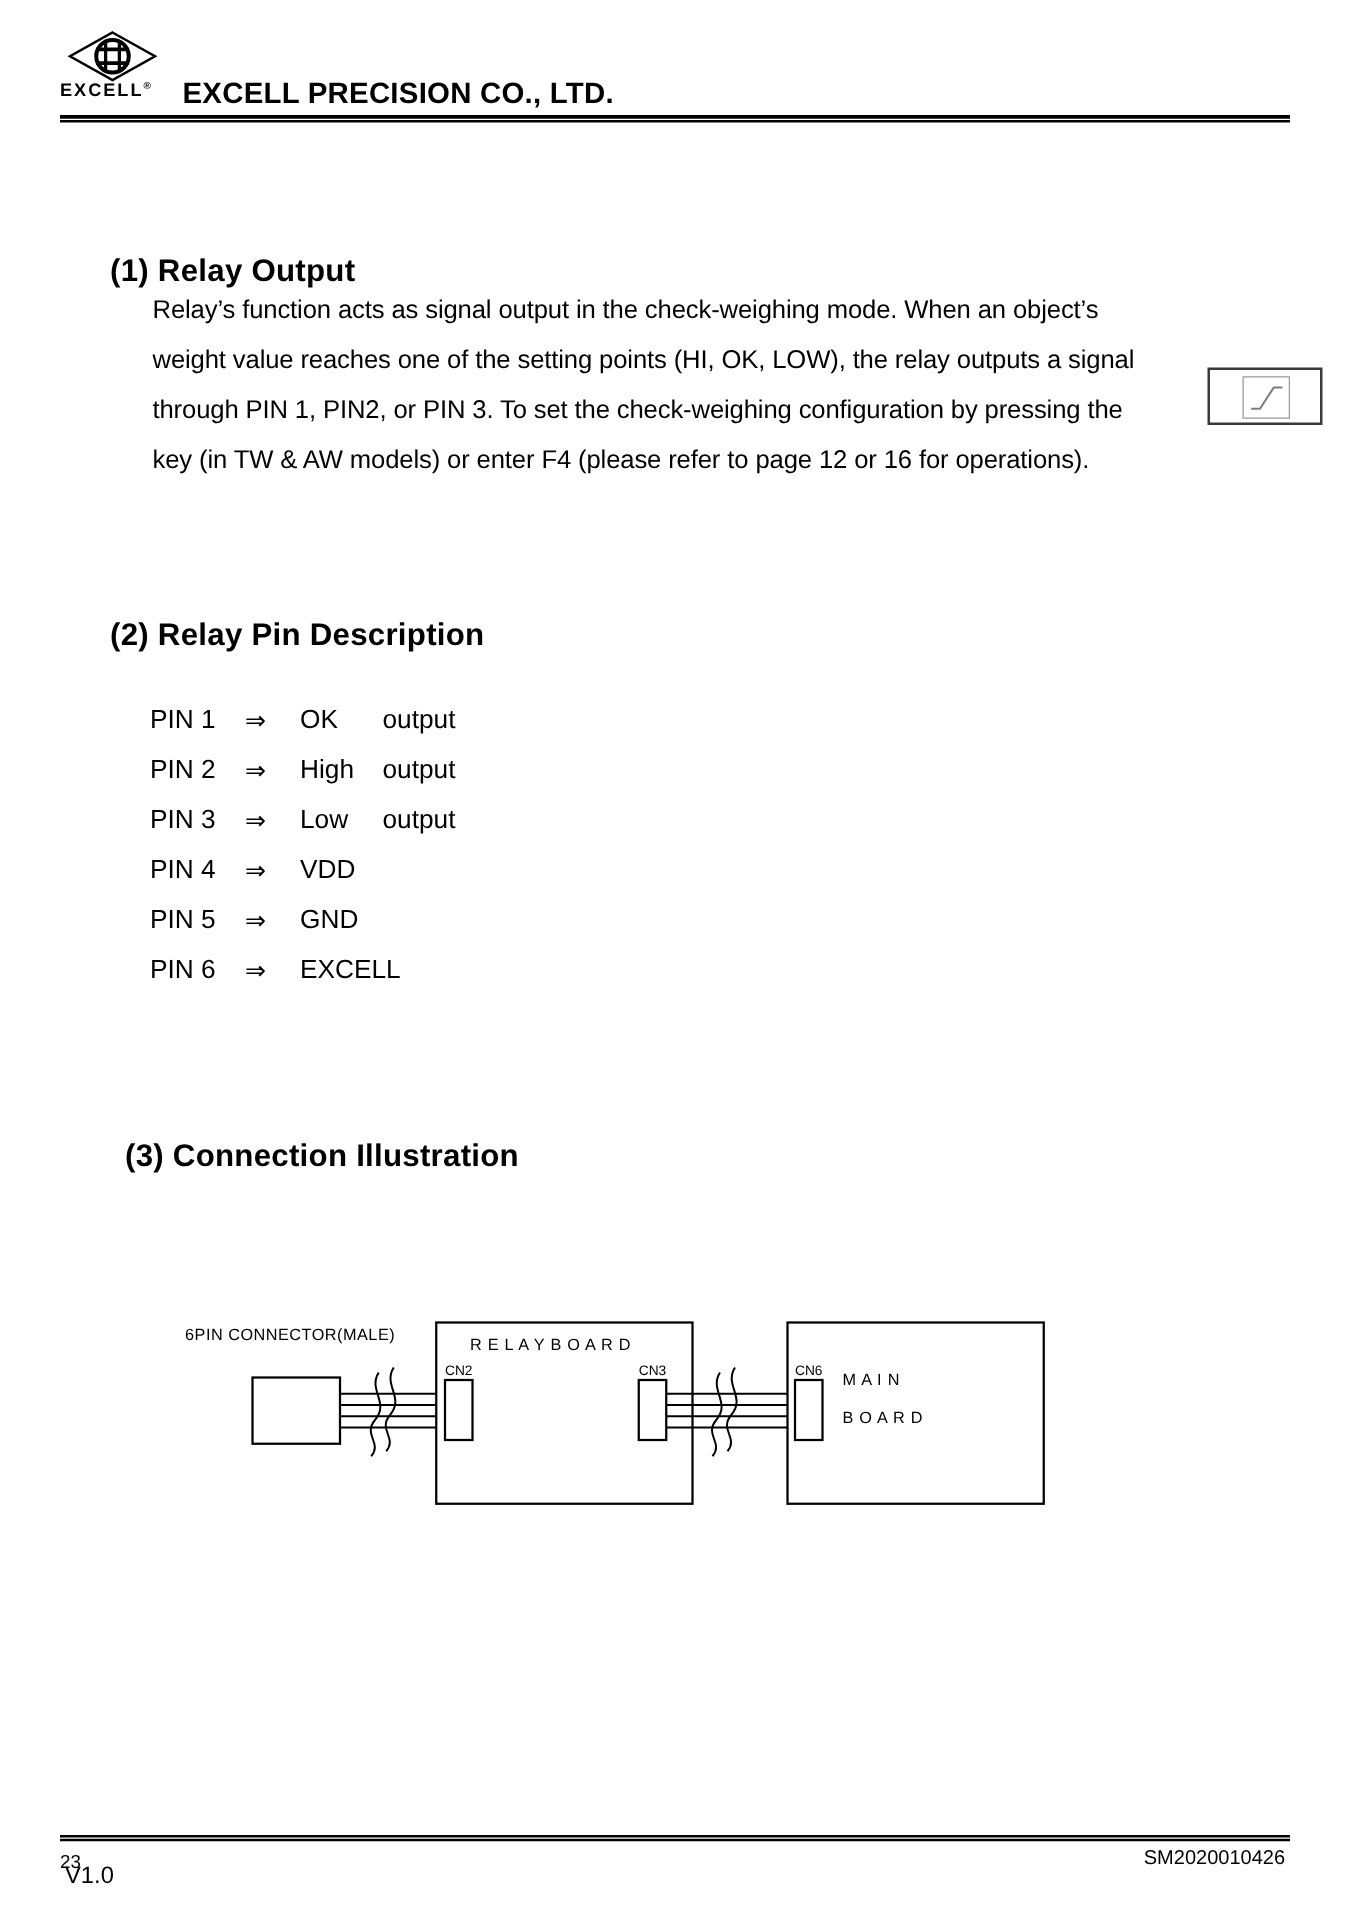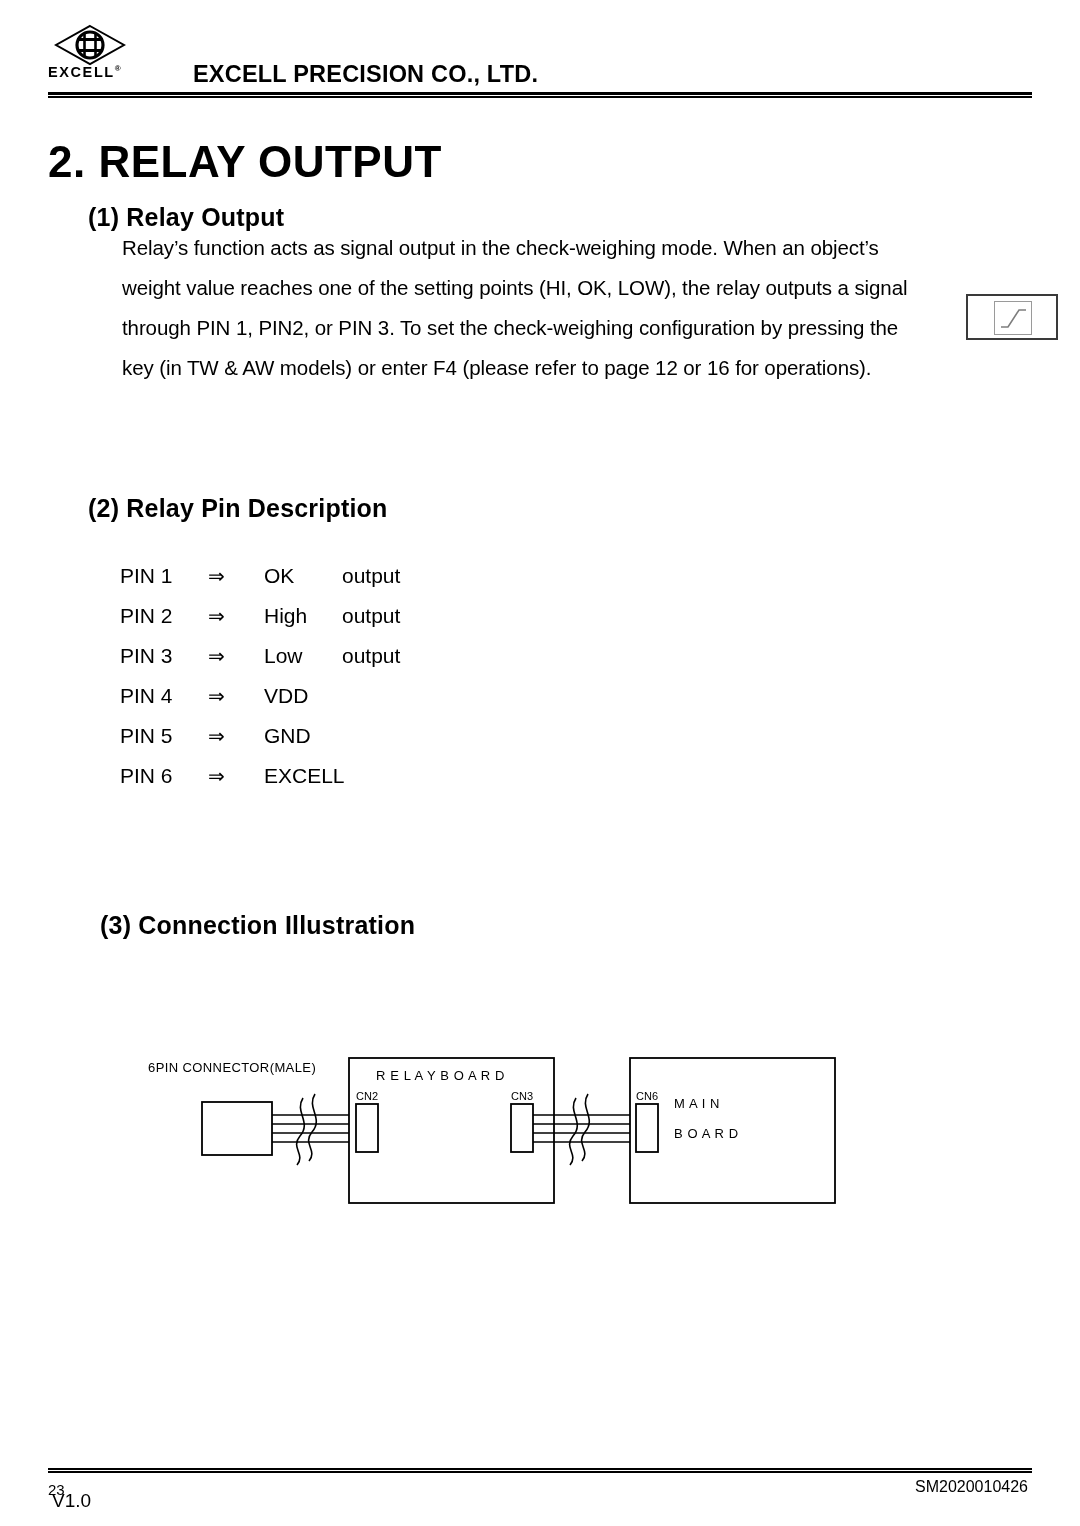--- a/index.html
+++ b/index.html
@@ -51,21 +51,20 @@
     vertical-align: super;
     letter-spacing: 0;
   }
   .company-name {
     position: absolute;
     left: 98px; top: 37px;
     font-size: 23.5px;
     font-weight: bold;
     letter-spacing: 0.2px;
     white-space: nowrap;
-    margin-left: 47px;
   }
   .header-rule {
     position: absolute;
     left: 48px; top: 92px;
     width: 984px;
     height: 6px;
     border-top: 3px solid #000;
     border-bottom: 2px solid #000;
   }
 
@@ -125,21 +124,20 @@
   .pin-list {
     position: absolute;
     left: 120px; top: 556px;
   }
   .pin-row {
     height: 40px;
     display: flex;
     align-items: center;
     font-size: 21px;
     white-space: nowrap;
-    gap: 12px;
   }
   .pin-label { width: 76px; }
   .pin-arrow { width: 44px; font-size: 20px; }
   .pin-signal { width: 66px; }
   .pin-kind { }
 
   
   .diagram {
     position: absolute;
     left: 140px; top: 1050px;
@@ -194,21 +192,20 @@
           <line x1="41.5" y1="9" x2="41.5" y2="33" stroke="#000" stroke-width="2.6"></line>
         </svg>
       </div>
       <div class="logo-word"><span>EXCELL</span><span class="logo-reg">®</span></div>
     </div>
 
     <div class="company-name">EXCELL PRECISION CO., LTD.</div>
   </div>
   <div class="header-rule"></div>
 
-  <h1 class="doc-title">2. RELAY OUTPUT</h1>
 
   <h2 class="section-heading" id="sec1-heading">(1) Relay Output</h2>
 
   <div class="body-para">
     <div class="body-line">Relay’s function acts as signal output in the check-weighing mode. When an object’s</div>
     <div class="body-line">weight value reaches one of the setting points (HI, OK, LOW), the relay outputs a signal</div>
     <div class="body-line">through PIN 1, PIN2, or PIN 3. To set the check-weighing configuration by pressing the</div>
     <div class="body-line">key (in TW &amp; AW models) or enter F4 (please refer to page 12 or 16 for operations).</div>
   </div>
 

